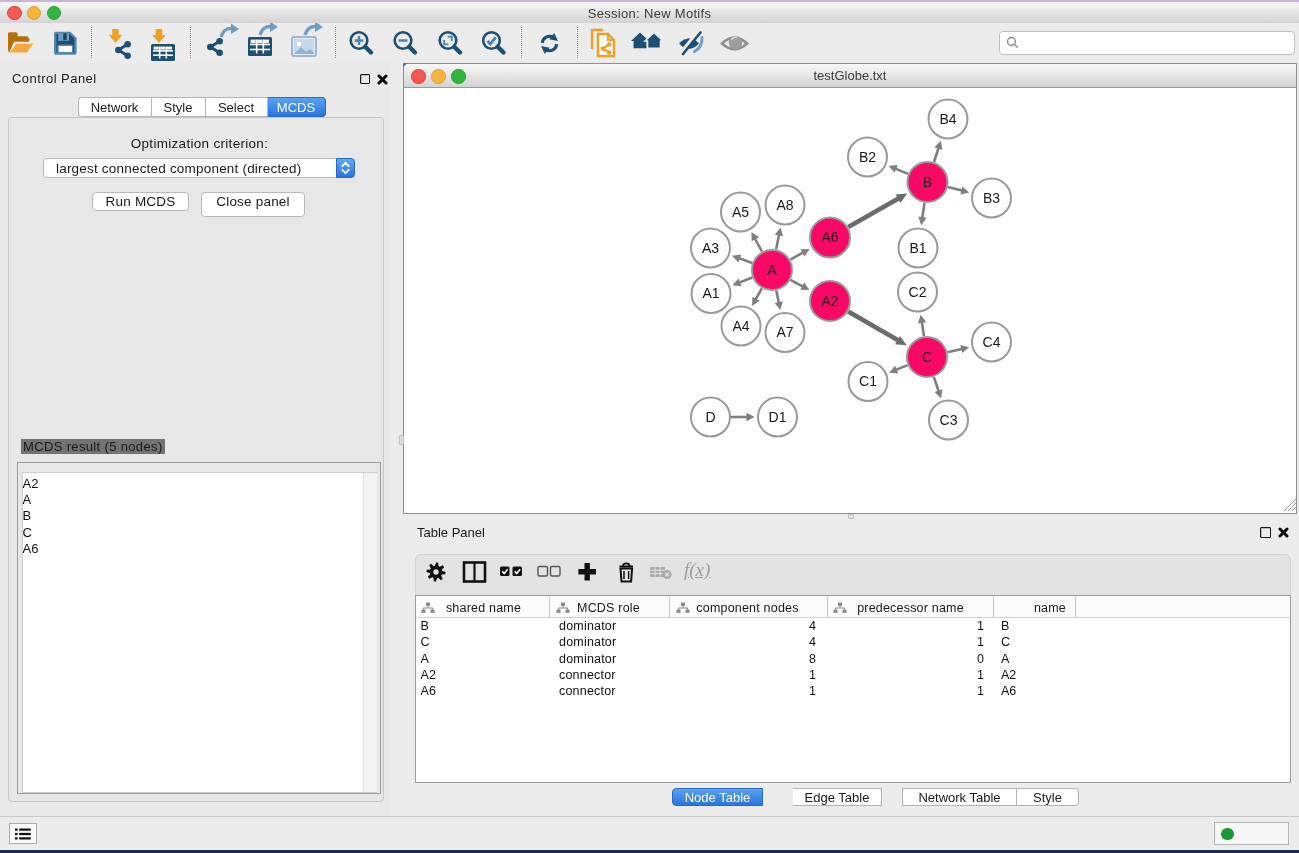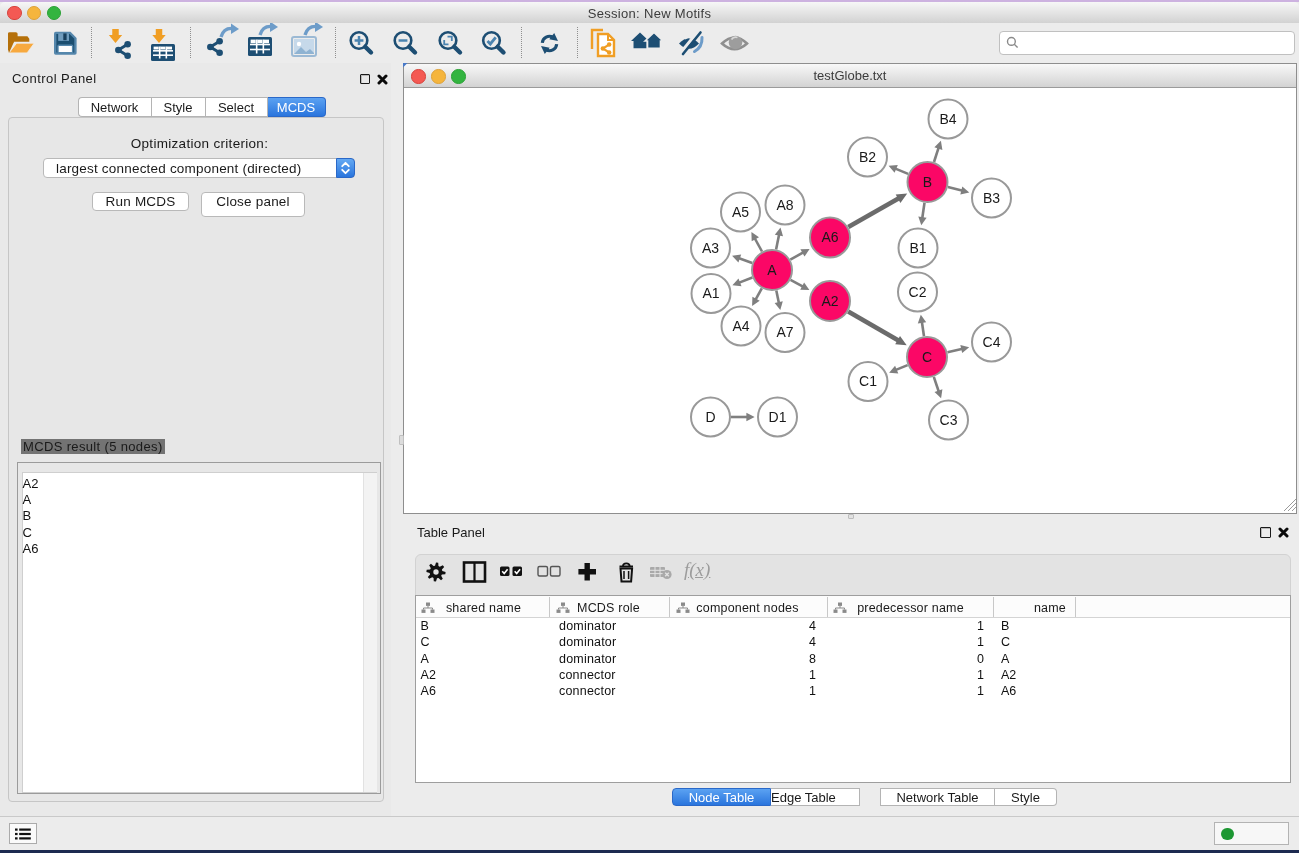--- a/index.html
+++ b/index.html
@@ -338,22 +338,22 @@
 <div class="abs" style="left:716px;top:667.9px;width:100px;text-align:right;font-size:12.5px;color:#111;">1</div>
 <div class="abs" style="left:882px;top:667.9px;width:102px;text-align:right;font-size:12.5px;color:#111;">1</div>
 <div class="abs" style="left:1001px;top:667.9px;font-size:12.5px;color:#111;">A2</div>
 <div class="abs" style="left:420.5px;top:684.2px;letter-spacing:0.2px;font-size:12.5px;color:#111;">A6</div>
 <div class="abs" style="left:559px;top:684.2px;letter-spacing:0.2px;font-size:12.5px;color:#111;">connector</div>
 <div class="abs" style="left:716px;top:684.2px;width:100px;text-align:right;font-size:12.5px;color:#111;">1</div>
 <div class="abs" style="left:882px;top:684.2px;width:102px;text-align:right;font-size:12.5px;color:#111;">1</div>
 <div class="abs" style="left:1001px;top:684.2px;font-size:12.5px;color:#111;">A6</div>
 
 <div class="abs" style="left:672px;top:788px;height:18px;display:flex;font-size:13px;">
-  <div style="width:99px;background:linear-gradient(#5ba2f2,#2a75dd);border:1px solid #2a68c8;border-radius:4px 0 0 4px;text-align:center;line-height:17px;color:#fff;box-sizing:border-box;">Node Table</div>
-  <div style="width:89px;background:#fff;border:1px solid #b4b4b4;border-left:none;text-align:left;line-height:17px;color:#1a1a1a;box-sizing:border-box;">Edge Table</div>
+  <div style="width:91px;background:linear-gradient(#5ba2f2,#2a75dd);border:1px solid #2a68c8;border-radius:4px 0 0 4px;text-align:center;line-height:17px;color:#fff;box-sizing:border-box;">Node Table</div>
+  <div style="width:89px;background:#fff;border:1px solid #b4b4b4;border-left:none;text-align:center;line-height:17px;color:#1a1a1a;box-sizing:border-box;margin-left:30px;">Edge Table</div>
   <div style="width:115px;background:#fff;border:1px solid #b4b4b4;border-left:1px solid #b4b4b4;text-align:center;line-height:17px;color:#1a1a1a;box-sizing:border-box;margin-left:20px;">Network Table</div>
   <div style="width:62px;background:#fff;border:1px solid #b4b4b4;border-left:none;border-radius:0 4px 4px 0;text-align:center;line-height:17px;color:#1a1a1a;box-sizing:border-box;">Style</div>
 </div>
 
 <div class="abs" style="left:0;top:816px;width:1299px;height:33px;background:#ececec;border-top:1px solid #c9c9c9;"></div>
 <div class="abs" style="left:9px;top:823px;width:28px;height:21px;background:#fafafa;border:1px solid #ababab;box-sizing:border-box;"></div>
 <svg class="abs" style="left:15px;top:828px;" width="16" height="12" viewBox="0 0 16 12">
     <g fill="#111">
       <rect x="0" y="0.5" width="2.6" height="2.2"></rect>
       <rect x="0" y="4.9" width="2.6" height="2.2"></rect>

